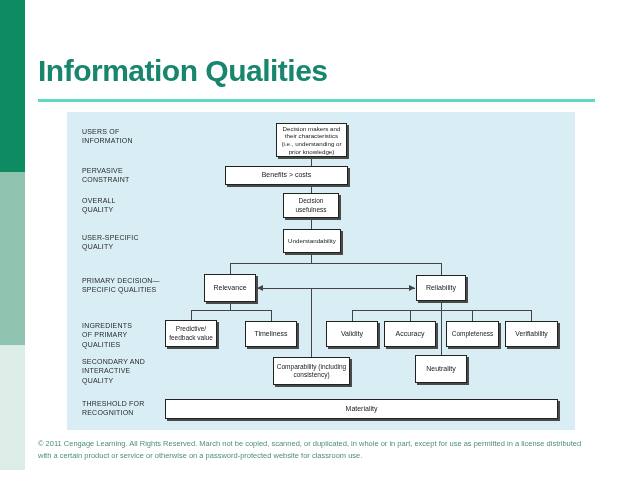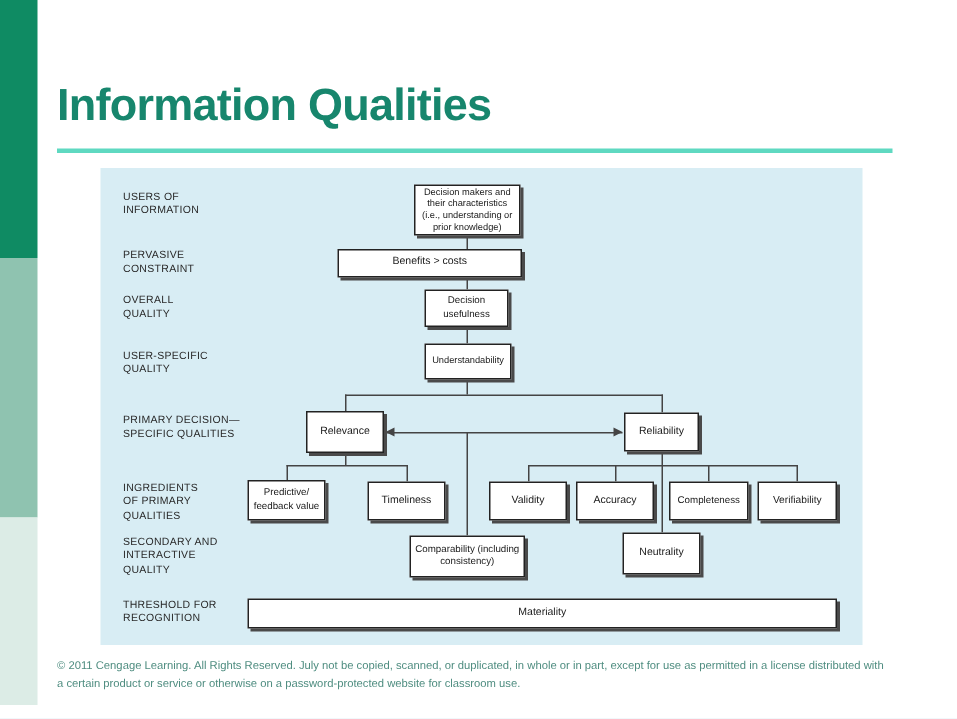--- a/index.html
+++ b/index.html
@@ -101,15 +101,15 @@
   <div class="nbox" style="left:165px;top:320px;width:52px;height:27px;">Predictive/ feedback value</div>
   <div class="nbox" style="left:245px;top:321px;width:52px;height:26px;font-size:7px;">Timeliness</div>
   <div class="nbox" style="left:326px;top:321px;width:52px;height:26px;font-size:7px;">Validity</div>
   <div class="nbox" style="left:384px;top:321px;width:52px;height:26px;font-size:7px;">Accuracy</div>
   <div class="nbox" style="left:446px;top:321px;width:53px;height:26px;font-size:6.5px;">Completeness</div>
   <div class="nbox" style="left:505px;top:321px;width:53px;height:26px;font-size:6.8px;">Verifiability</div>
   <div class="nbox" style="left:273px;top:357px;width:77px;height:28px;">Comparability (including consistency)</div>
   <div class="nbox" style="left:415px;top:355px;width:52px;height:28px;font-size:7px;">Neutrality</div>
   <div class="nbox" style="left:165px;top:399px;width:393px;height:20px;font-size:7px;">Materiality</div>
 
-  <div class="copyright">© 2011 Cengage Learning. All Rights Reserved. July not be copied, scanned, or duplicated, in whole or in part, except for use as permitted in a license distributed with a certain product or service or otherwise on a password-protected website for classroom use.</div>
+  <div class="copyright">© 2011 Cengage Learning. All Rights Reserved. March not be copied, scanned, or duplicated, in whole or in part, except for use as permitted in a license distributed with a certain product or service or otherwise on a password-protected website for classroom use.</div>
 
 </div>
 
 </body></html>

